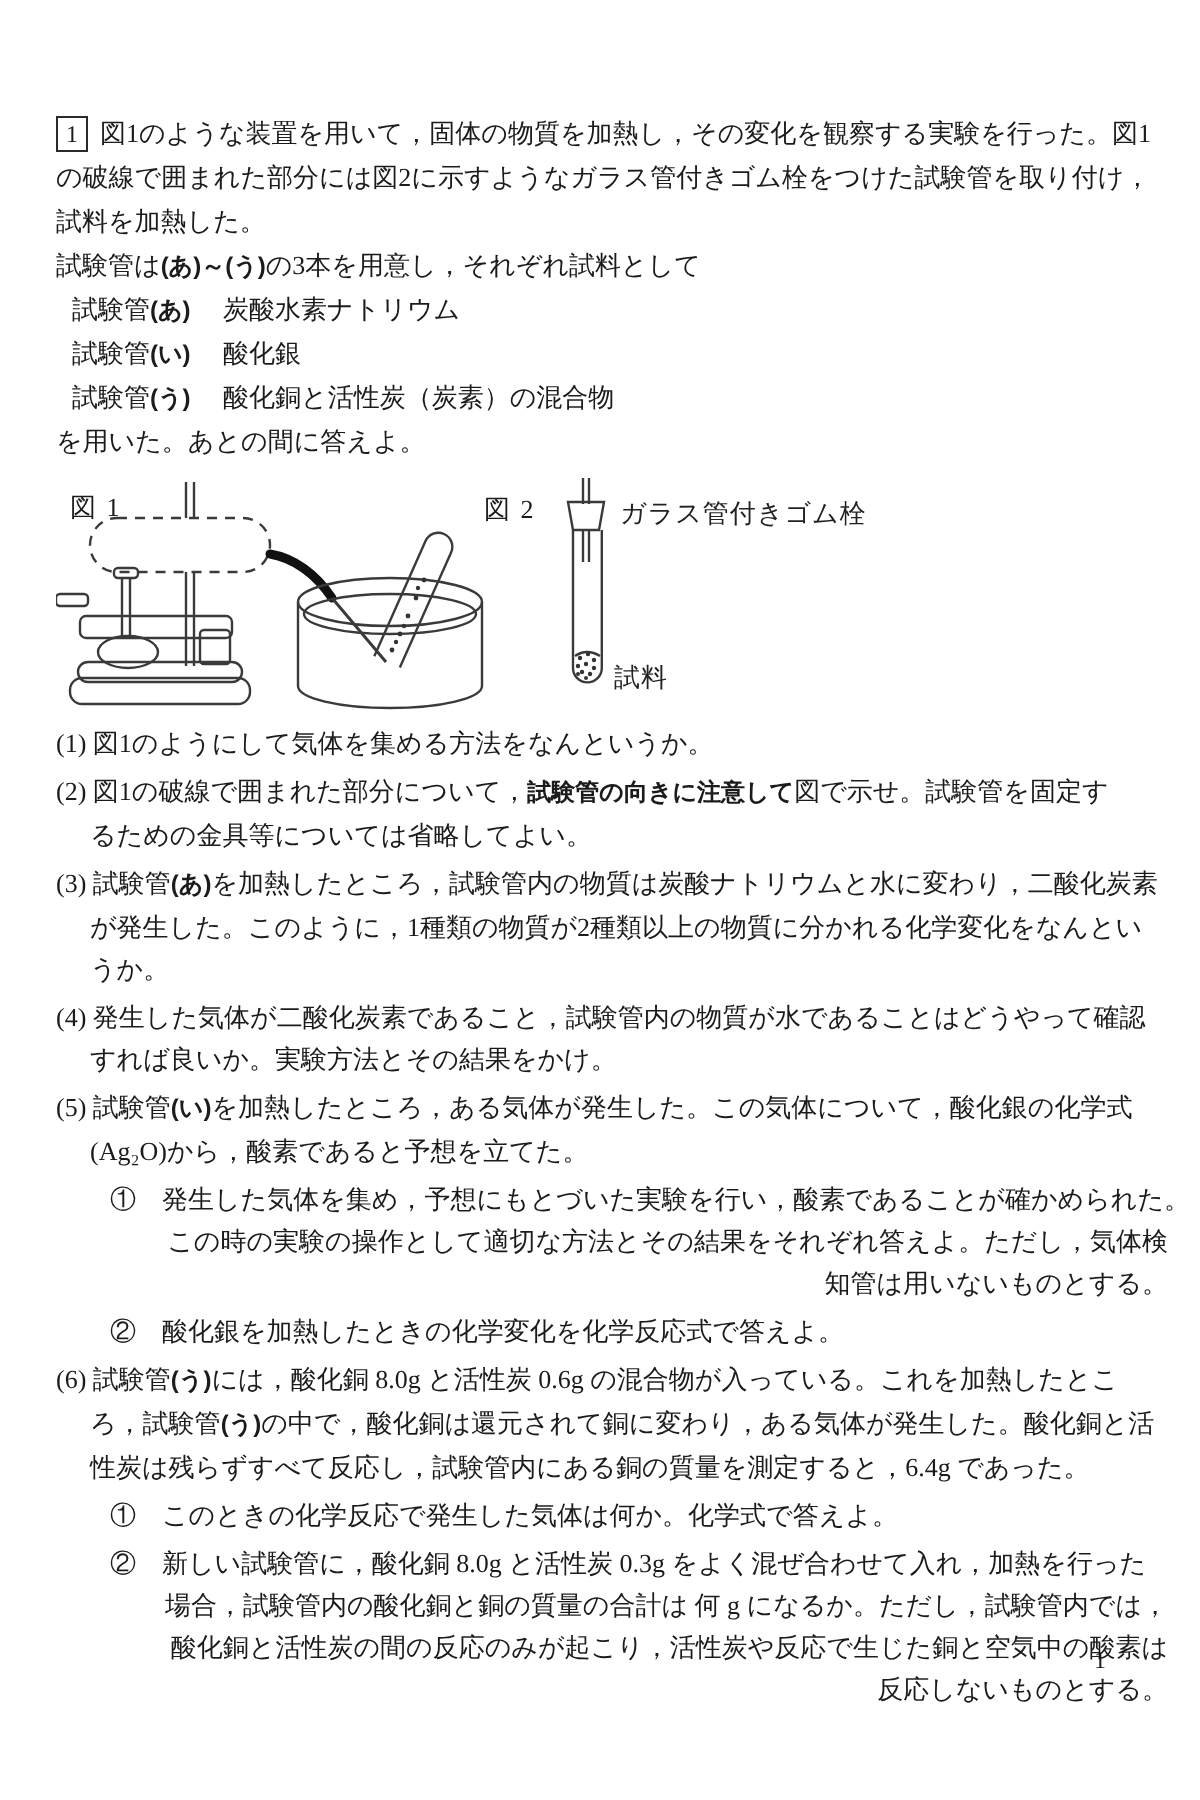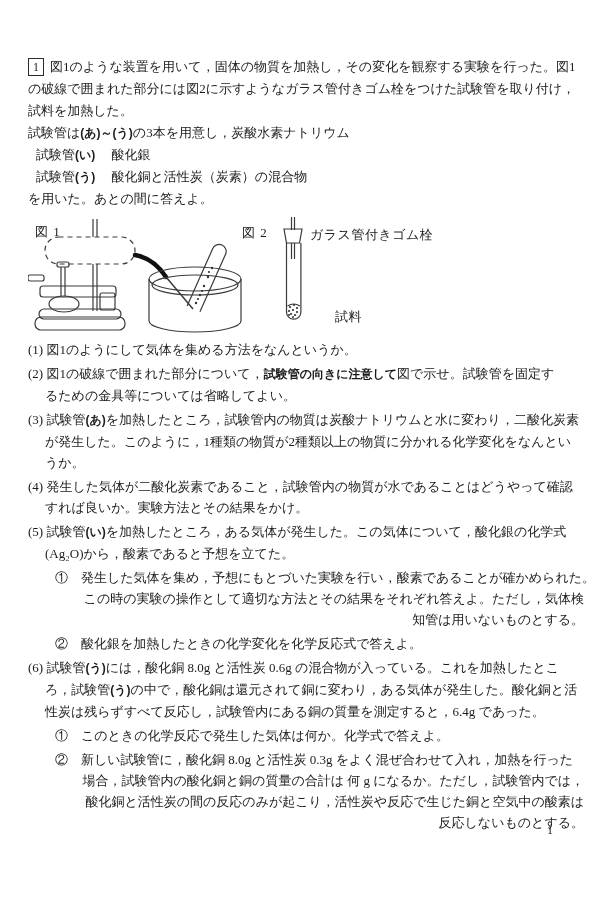--- a/index.html
+++ b/index.html
@@ -31,21 +31,22 @@
 
 <div class="page">
   <div class="content">
 
     <span class="box-num">1</span>
 
     <div class="intro" id="intro">
         <div class="line ind5"><span>図1のような装置を用いて，固体の物質を加熱し，その変化を観察する実験を行った。図1</span></div>
         <div class="line ind0"><span>の破線で囲まれた部分には図2に示すようなガラス管付きゴム栓をつけた試験管を取り付け，</span></div>
         <div class="line ind0"><span>試料を加熱した。</span></div>
-        <div class="line ind0"><span>試験管は</span><span class="b">(あ)～(う)</span><span>の3本を用意し，炭酸水素ナトリウム</span></div>
+        <div class="line ind0"><span>試験管は</span><span class="b">(あ)～(う)</span><span>の3本を用意し，それぞれ試料として</span></div>
+        <div class="line ind1"><span>試験管</span><span class="b">(あ)</span><span>　 炭酸水素ナトリウム</span></div>
         <div class="line ind1"><span>試験管</span><span class="b">(い)</span><span>　 酸化銀</span></div>
         <div class="line ind1"><span>試験管</span><span class="b">(う)</span><span>　 酸化銅と活性炭（炭素）の混合物</span></div>
         <div class="line ind0"><span>を用いた。あとの間に答えよ。</span></div>
       </div>
 
     <div class="figures">
 
       <svg width="222" height="122" viewBox="0 0 222 122" style="left:0;">
 
         <g>
@@ -119,21 +120,21 @@
           <circle class="dot" cx="51" cy="102" r="1.1"></circle>
           <circle class="dot" cx="55" cy="103" r="1.1"></circle>
           <circle class="dot" cx="53" cy="105" r="1.0"></circle>
           <circle class="dot" cx="49" cy="103" r="1.0"></circle>
         </g>
       </svg>
 
       <div class="fig-label" style="left:7px;top:11px;">図 1</div>
       <div class="fig-label" style="left:214px;top:12px;">図 2</div>
       <div class="fig-note" style="left:282px;top:14px;">ガラス管付きゴム栓</div>
-      <div class="fig-note" style="left:279px;top:96px;margin-left:28px;">試料</div>
+      <div class="fig-note" style="left:279px;top:96px;">試料</div>
     </div>
 
     <div class="questions" id="questions" style="margin-top:5px;">
         <div class="line ind0"><span>(1) 図1のようにして気体を集める方法をなんというか。</span></div>
         <div class="line ind0 gap"><span>(2) 図1の破線で囲まれた部分について，</span><span class="b">試験管の向きに注意して</span><span>図で示せ。試験管を固定す</span></div>
         <div class="line ind2"><span>るための金具等については省略してよい。</span></div>
         <div class="line ind0 gap"><span>(3) 試験管</span><span class="b">(あ)</span><span>を加熱したところ，試験管内の物質は炭酸ナトリウムと水に変わり，二酸化炭素</span></div>
         <div class="line ind2"><span>が発生した。このように，1種類の物質が2種類以上の物質に分かれる化学変化をなんとい</span></div>
         <div class="line ind2"><span>うか。</span></div>
         <div class="line ind0 gap"><span>(4) 発生した気体が二酸化炭素であること，試験管内の物質が水であることはどうやって確認</span></div>

